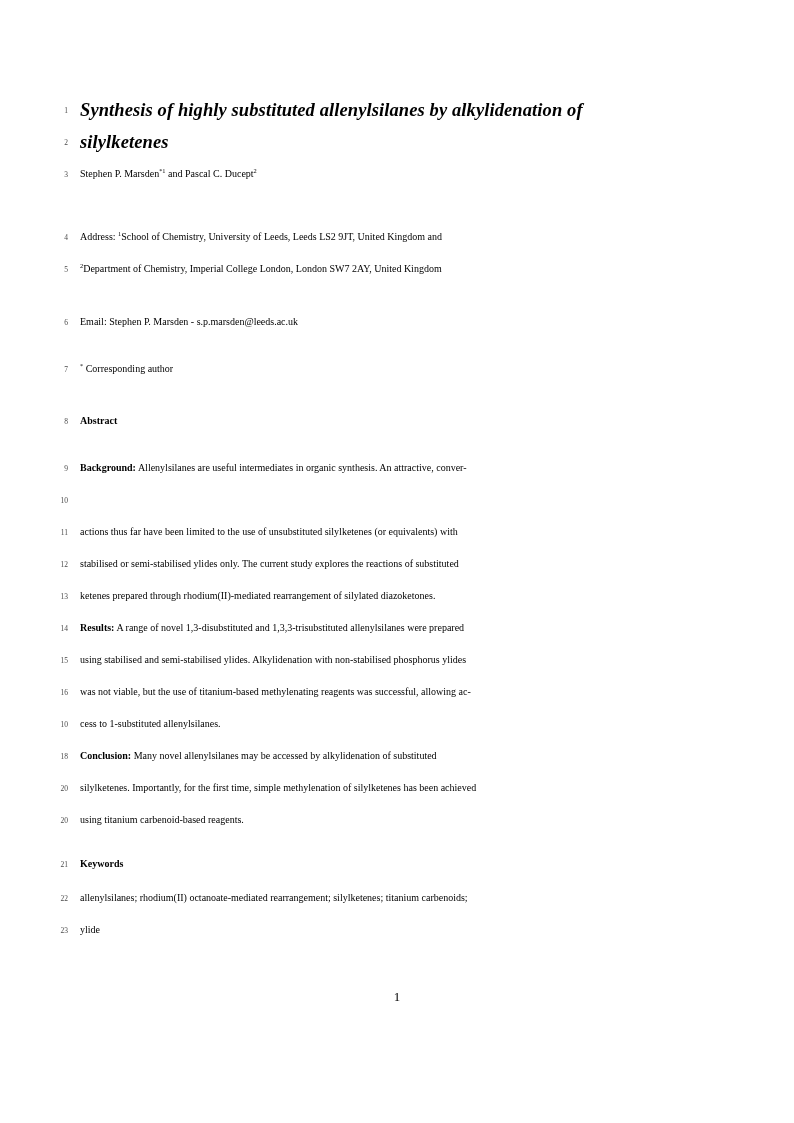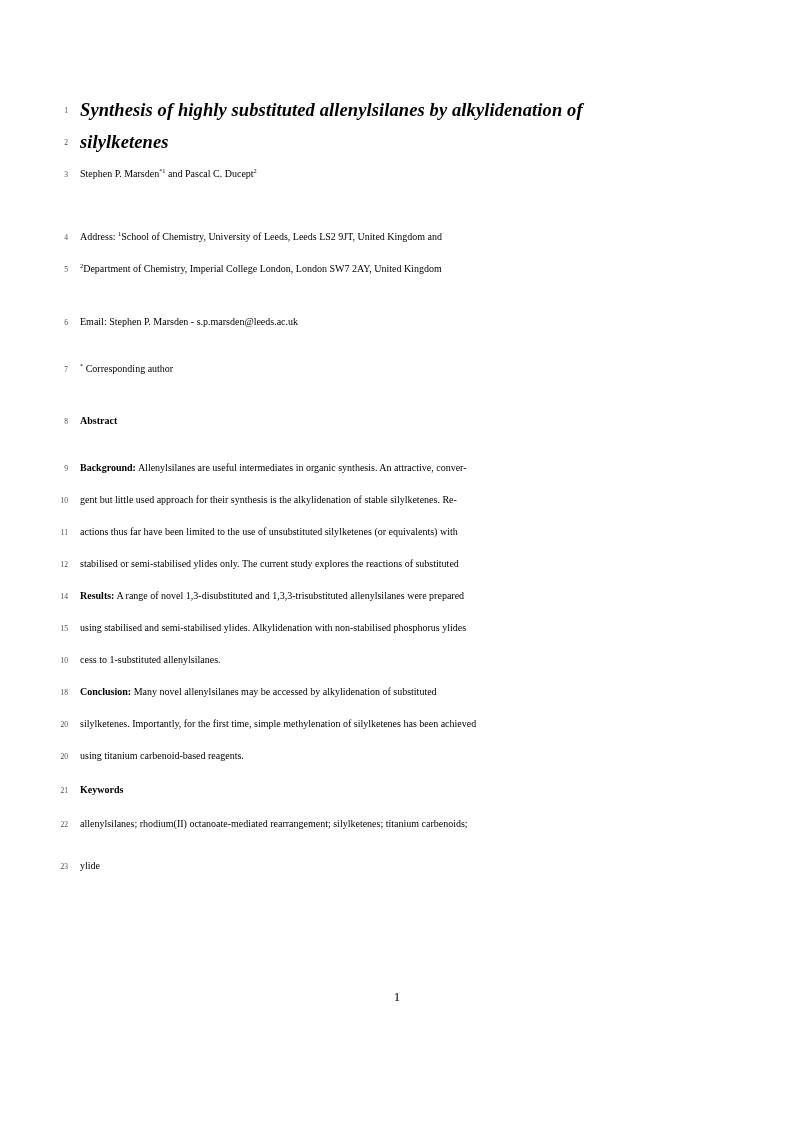--- a/index.html
+++ b/index.html
@@ -111,37 +111,44 @@
       <div class="row heading">
         <span class="lineno">8</span>
         <span class="content"><span>Abstract</span></span>
       </div>
       <div class="row body">
         <span class="lineno">9</span>
         <span class="content"><span class="seg-bold">Background:</span><span> Allenylsilanes are useful intermediates in organic synthesis. An attractive, conver-</span></span>
       </div>
       <div class="row body">
         <span class="lineno">10</span>
-        <span class="content"><span>gent but little used approach for their synthesis is the alkylidenation of stable silylketenes. Re-</span></span>
       </div>
       <div class="row body">
         <span class="lineno">11</span>
         <span class="content"><span>actions thus far have been limited to the use of unsubstituted silylketenes (or equivalents) with</span></span>
       </div>
       <div class="row body">
         <span class="lineno">12</span>
         <span class="content"><span>stabilised or semi-stabilised ylides only. The current study explores the reactions of substituted</span></span>
       </div>
       <div class="row body">
+        <span class="lineno">13</span>
+        <span class="content"><span>ketenes prepared through rhodium(II)-mediated rearrangement of silylated diazoketones.</span></span>
+      </div>
+      <div class="row body">
         <span class="lineno">14</span>
         <span class="content"><span class="seg-bold">Results:</span><span> A range of novel 1,3-disubstituted and 1,3,3-trisubstituted allenylsilanes were prepared</span></span>
       </div>
       <div class="row body">
         <span class="lineno">15</span>
         <span class="content"><span>using stabilised and semi-stabilised ylides. Alkylidenation with non-stabilised phosphorus ylides</span></span>
+      </div>
+      <div class="row body">
+        <span class="lineno">16</span>
+        <span class="content"><span>was not viable, but the use of titanium-based methylenating reagents was successful, allowing ac-</span></span>
       </div>
       <div class="row body">
         <span class="lineno">10</span>
         <span class="content"><span>cess to 1-substituted allenylsilanes.</span></span>
       </div>
       <div class="row body">
         <span class="lineno">18</span>
         <span class="content"><span class="seg-bold">Conclusion:</span><span> Many novel allenylsilanes may be accessed by alkylidenation of substituted</span></span>
       </div>
       <div class="row body">

